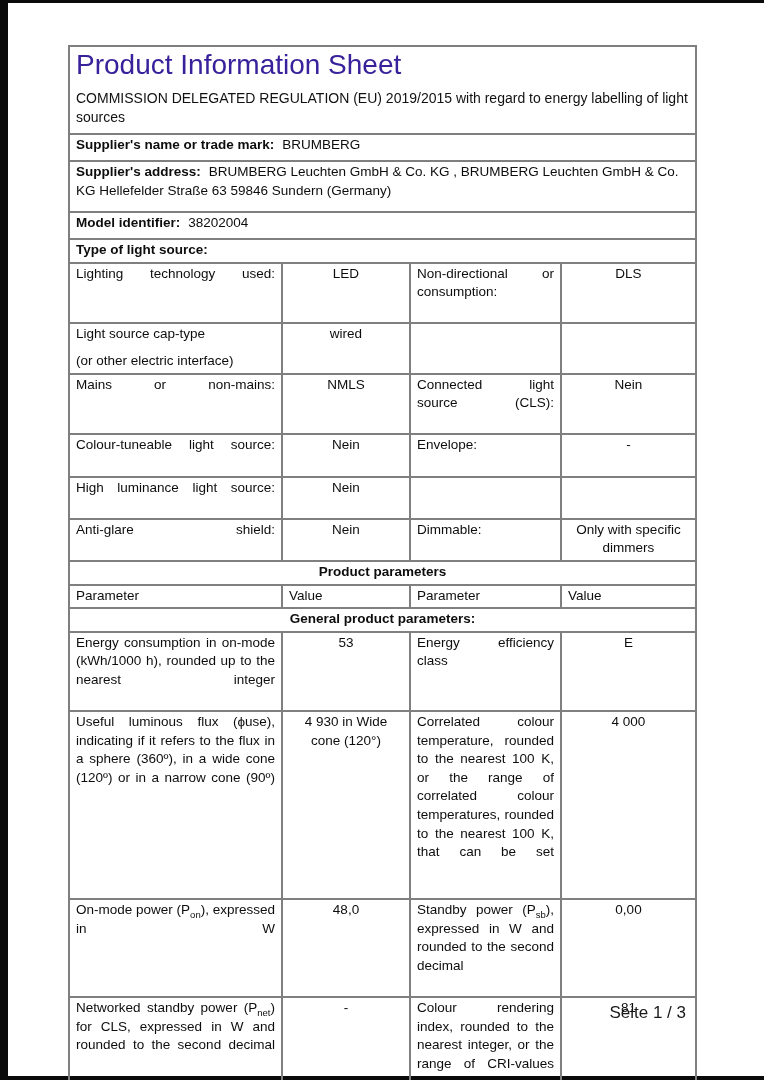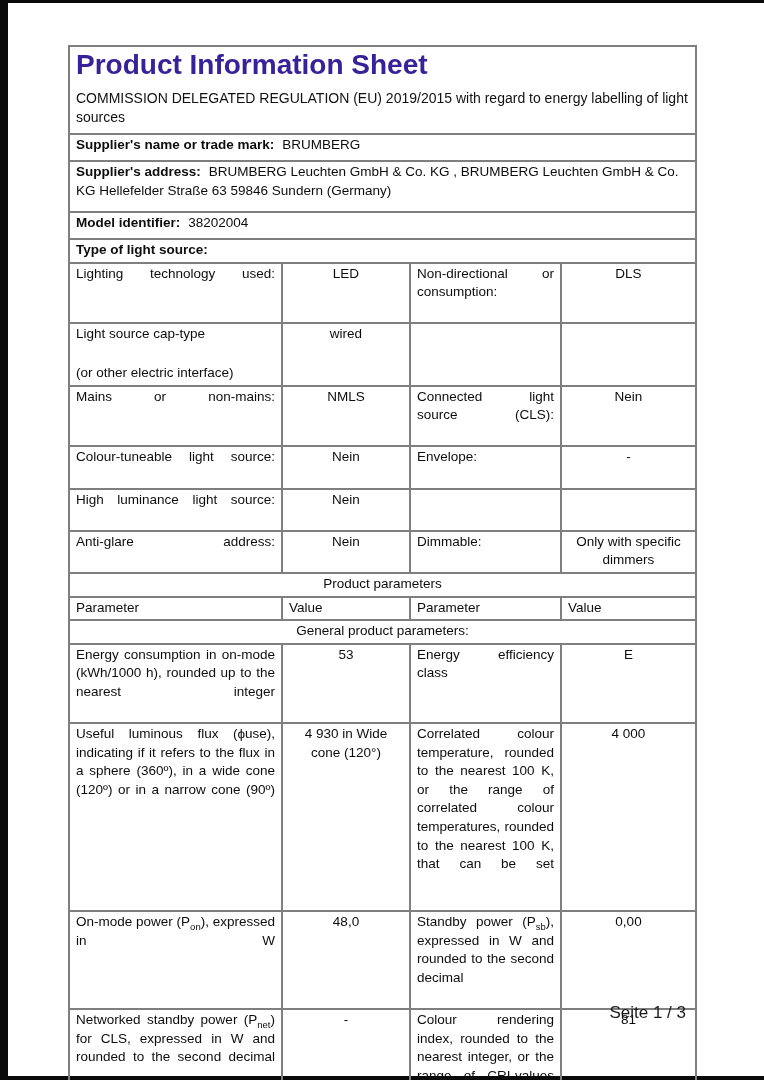--- a/index.html
+++ b/index.html
@@ -39,44 +39,44 @@
     vertical-align: top;
     font-size: 13.5px;
     line-height: 18.6px;
     padding: 1px 6px 2px 6px;
   }
 
   .title-cell { padding: 8px 8px 4px 8px; }
   .doc-title {
     font-size: 28px;
     line-height: 34px;
-    font-weight: 700;
+    font-weight: 400;
     color: #38219b;
     letter-spacing: 0;
   }
   .doc-subtitle {
     margin-top: 7px;
     font-size: 14px;
     line-height: 18.6px;
     color: #111;
   }
 
   .kv-cell { padding: 4px 8px; }
   .kv-label { font-weight: 700; }
   .kv-value { margin-left: 8px; }
 
   .section-label { font-weight: 700; padding: 4px 8px; }
 
   .param { text-align: justify; }
   .param:after { content: ""; display: inline-block; width: 100%; }
   .value { text-align: center; }
 
-  .center-head { text-align: center; font-weight: 400; border-radius: 9px; }
-
-  .gap-top { margin-top: 20px; }
+  .center-head { text-align: center; font-weight: 700; border-radius: 9px; }
+
+  .gap-top { margin-top: 8px; }
 
   sub { font-size: 9.5px; line-height: 0; }
 
   .footer {
     position: absolute;
     left: 68px;
     top: 1003px;
     width: 618px;
     text-align: right;
     font-size: 17px;
@@ -161,21 +161,21 @@
     </tr>
 
     <tr style="height:22px;padding-left:28px;">
       <td class="param">High luminance light source:</td>
       <td class="value">Nein</td>
       <td></td>
       <td class="value"></td>
     </tr>
 
     <tr style="height:40px;">
-      <td class="param">Anti-glare address:</td>
+      <td class="param">Anti-glare shield:</td>
       <td class="value">Nein</td>
       <td class="param">Dimmable:</td>
       <td class="value">Only with specific dimmers</td>
     </tr>
 
     <tr style="height:22px;">
       <td colspan="4" class="center-head">Product parameters</td>
     </tr>
 
     <tr style="height:22px;padding-left:20px;">

